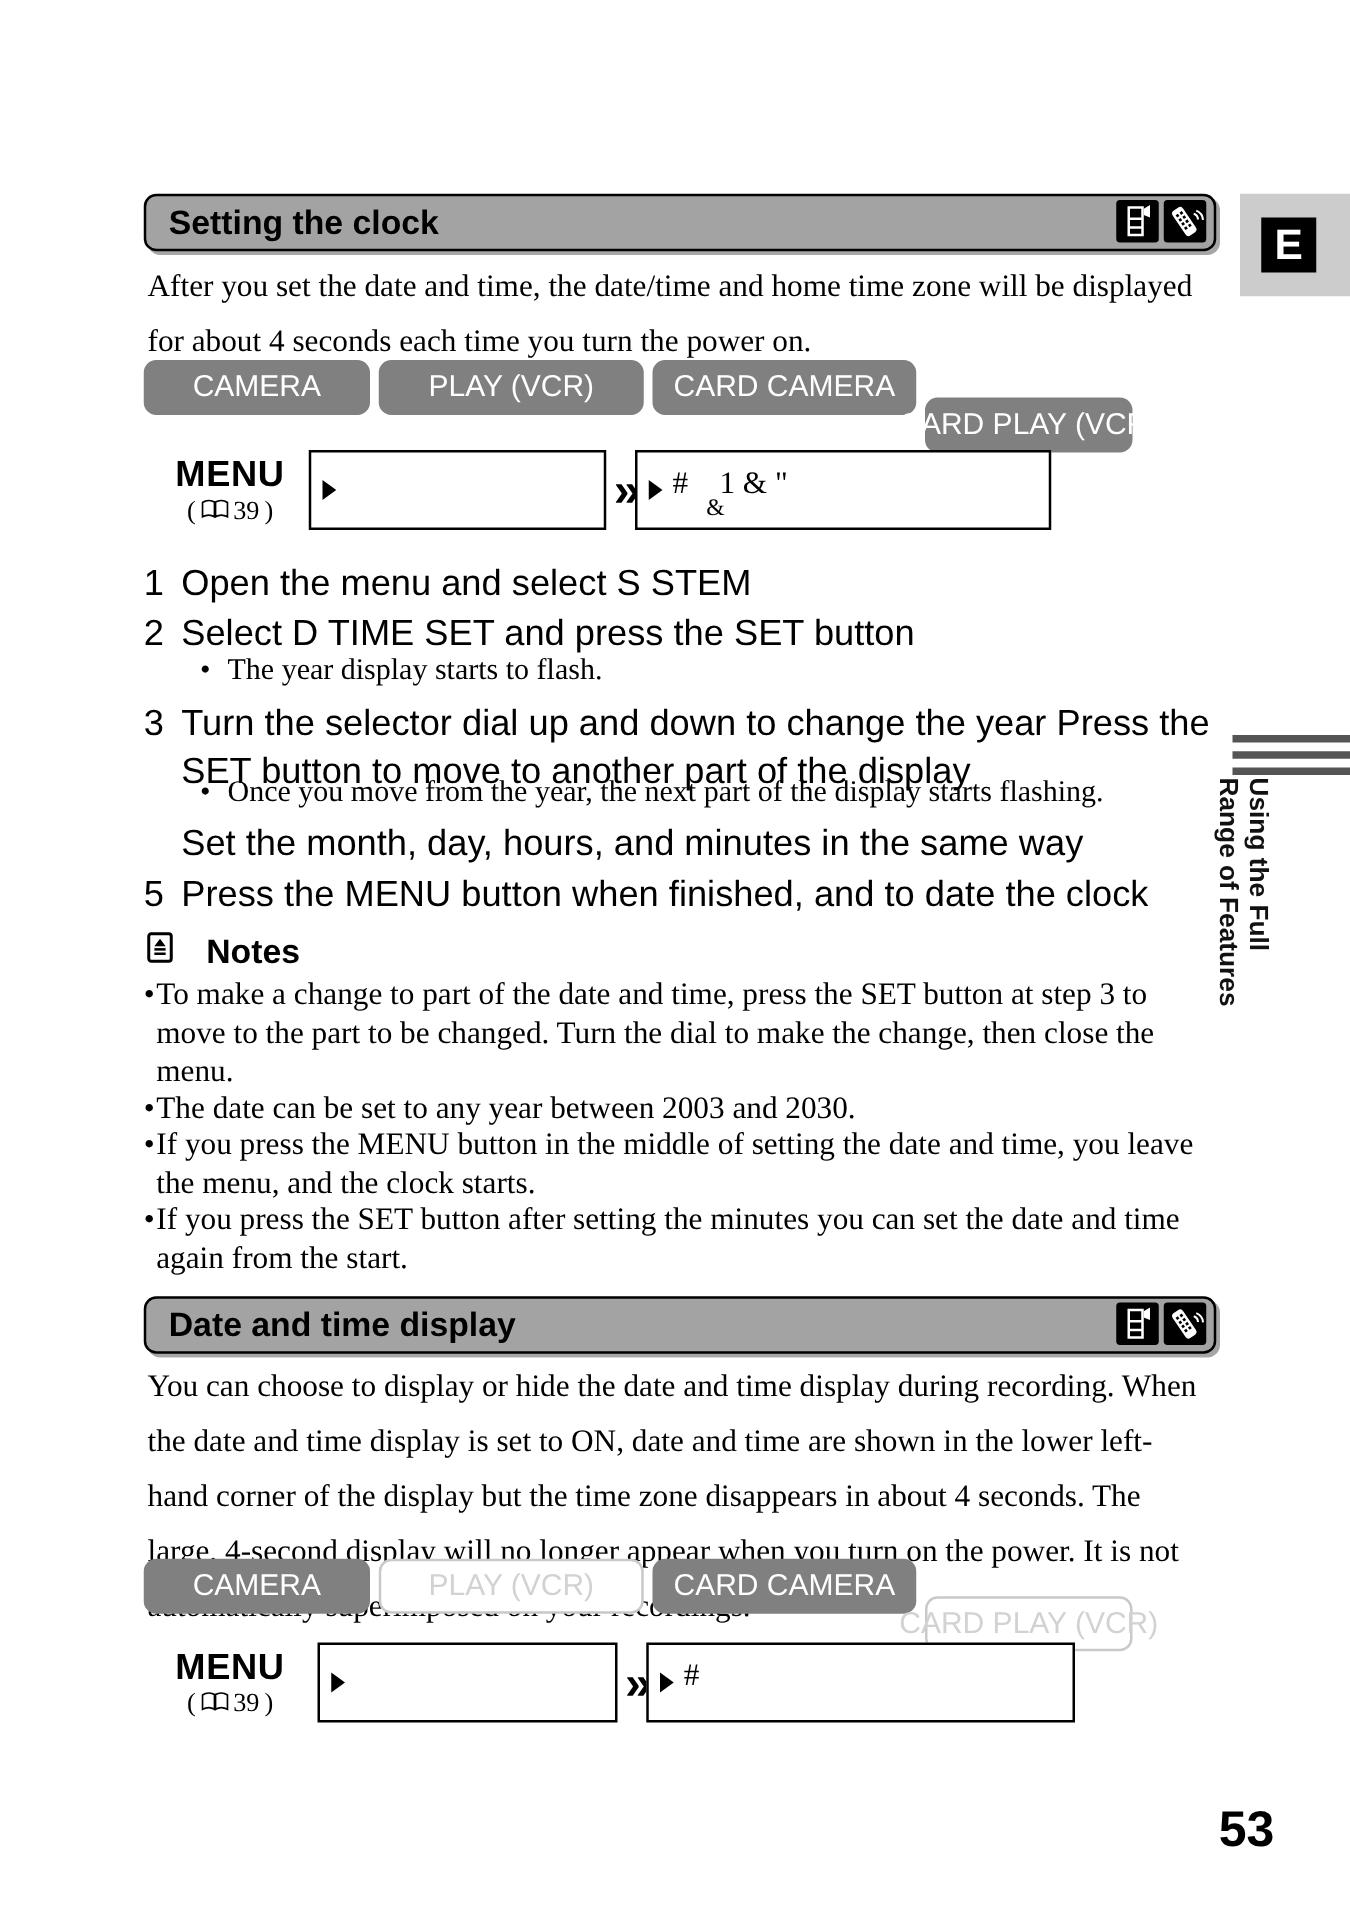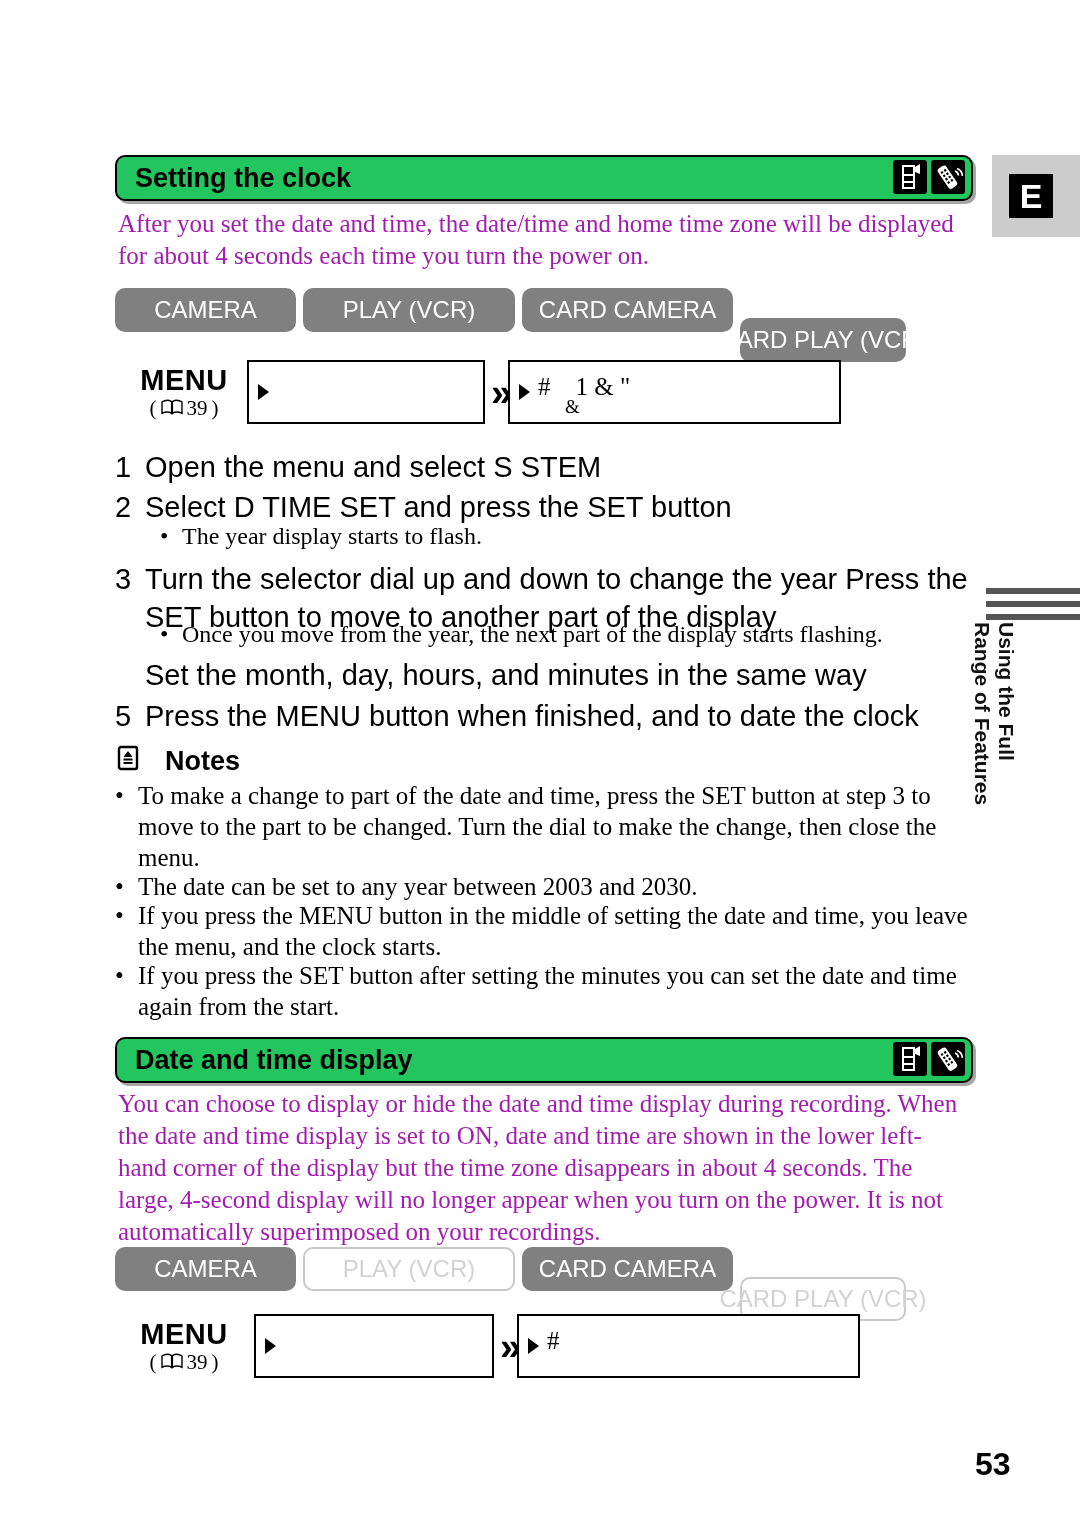--- a/index.html
+++ b/index.html
@@ -83,21 +83,21 @@
     width: 992px;
     height: 1535px;
   }
 
   
   .sec-head {
     position: absolute;
     left: 115px;
     width: 854px;
     height: 42px;
-    background: #22c55e;
+    background: #a3a3a3;
     border: 2px solid #000000;
     border-radius: 10px;
     box-shadow: 3px 3px 0 rgba(0,0,0,0.35);
   }
   .sec-head .title {
     position: absolute;
     left: 18px;
     top: 6px;
     font-family: "Liberation Sans", sans-serif;
     font-weight: bold;
@@ -119,22 +119,22 @@
     border-radius: 3px;
     position: relative;
   }
   .ic-badge svg { display:block; }
 
   
   .para {
     position: absolute;
     font-family: "Liberation Serif", serif;
     font-size: 25px;
-    line-height: 32px;
-    color: #a21caf;
+    line-height: 44px;
+    color: #000000;
   }
 
   
   .mode-row {
     position: absolute;
     left: 115px;
     width: 860px;
     height: 44px;
     display: flex;
     gap: 7px;
@@ -269,39 +269,39 @@
     font-size: 27px;
     line-height: 30px;
   }
   .note-item {
     position: absolute;
     font-family: "Liberation Serif", serif;
     font-size: 25px;
     line-height: 31px;
   }
   .note-item .dot { position: absolute; left: 0; top: 0; }
-  .note-item .t { display: block; margin-left: 23px; }
+  .note-item .t { display: block; margin-left: 10px; }
 
   
   .closing {
     position: absolute;
     left: 112px;
     top: 1396px;
     width: 880px;
     font-family: "Liberation Sans", sans-serif;
     font-size: 29px;
     line-height: 38px;
   }
   .pageno {
     position: absolute;
     left: 975px;
     top: 1443px;
     font-family: "Liberation Sans", sans-serif;
     font-weight: bold;
-    font-size: 32px;
+    font-size: 40px;
     line-height: 42px;
   }
 </style>
 </head>
 <body>
 
 <div class="lang-tab">
   <div class="badge">E</div>
 </div>
 

